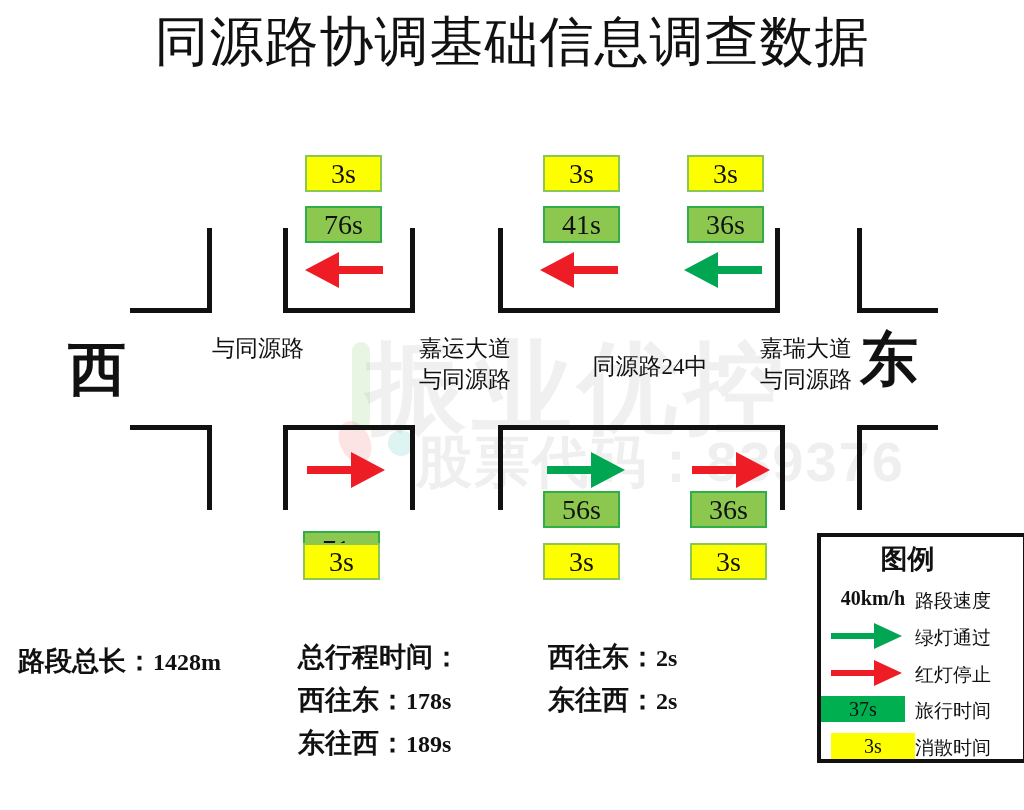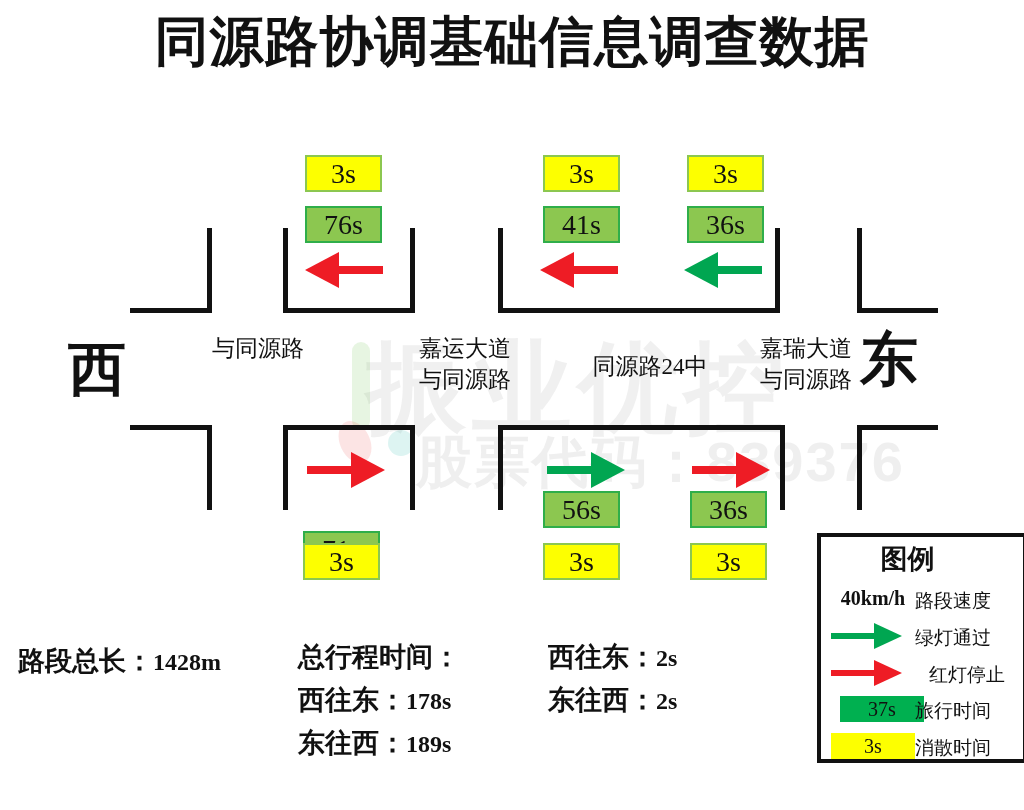--- a/index.html
+++ b/index.html
@@ -3,21 +3,21 @@
 <meta charset="utf-8">
 <style>
   html,body{margin:0;padding:0;background:#fff;}
   #stage{
     position:relative;width:1024px;height:810px;background:#fff;overflow:hidden;
     font-family:"Liberation Serif","DejaVu Serif",serif;color:#111;
   }
   
   .title{
     position:absolute;left:0;top:6px;width:1024px;text-align:center;
-    font-size:54px;font-weight:700;letter-spacing:1px;z-index:3;
+    font-size:54px;font-weight:400;letter-spacing:1px;z-index:3;
   }
   
   .wm{position:absolute;z-index:0;font-family:"Liberation Sans","DejaVu Sans",sans-serif;font-weight:700;}
   .wm-brand{left:366px;top:322px;font-size:100px;letter-spacing:6px;color:rgba(110,110,110,0.10);}
   .wm-stock{left:416px;top:425px;font-size:56px;letter-spacing:2px;color:rgba(110,110,110,0.11);}
   .wm-shape{position:absolute;z-index:0;}
   .wm-bar{left:352px;top:342px;width:18px;height:88px;border-radius:9px;background:#6CC04A;opacity:.16;}
   .wm-dot-teal{left:388px;top:430px;width:26px;height:26px;border-radius:50%;background:#29B8AE;opacity:.16;}
   .wm-dot-red{left:340px;top:420px;width:30px;height:44px;border-radius:50%;background:#E83030;opacity:.13;transform:rotate(-25deg);}
   
@@ -73,23 +73,23 @@
     position:absolute;left:817px;top:533px;width:210px;height:230px;z-index:2;
     border:4px solid #111;background:#fff;box-sizing:border-box;
   }
   .lg-title{position:absolute;left:0;top:4px;width:173px;text-align:center;font-size:27px;font-weight:600;}
   .lg-item{position:absolute;font-size:19px;white-space:nowrap;}
   .lg-speed-val{left:10px;top:50px;width:84px;text-align:center;font-size:20px;font-weight:700;}
   .lg-lbl-speed{left:94px;top:51px;}
   .lg-arrow-g{left:10px;top:86px;}
   .lg-lbl-g{left:94px;top:88px;}
   .lg-arrow-r{left:10px;top:123px;}
-  .lg-lbl-r{left:108px;top:125px;}
+  .lg-lbl-r{left:94px;top:125px;}
   .lbox{position:absolute;width:84px;height:26px;line-height:26px;text-align:center;font-size:20px;}
-  .lg-box-travel{left:19px;top:159px;background:var(--dark-green,#00B050);}
+  .lg-box-travel{left:0;top:159px;background:var(--dark-green,#00B050);}
   .lg-lbl-travel{left:94px;top:161px;}
   .lg-box-diss{left:10px;top:196px;background:var(--yellow,#FDFF00);}
   .lg-lbl-diss{left:94px;top:198px;}
 </style>
 </head>
 <body>
 
 <div id="stage">
 
   <div class="wm wm-brand">振业优控</div>

